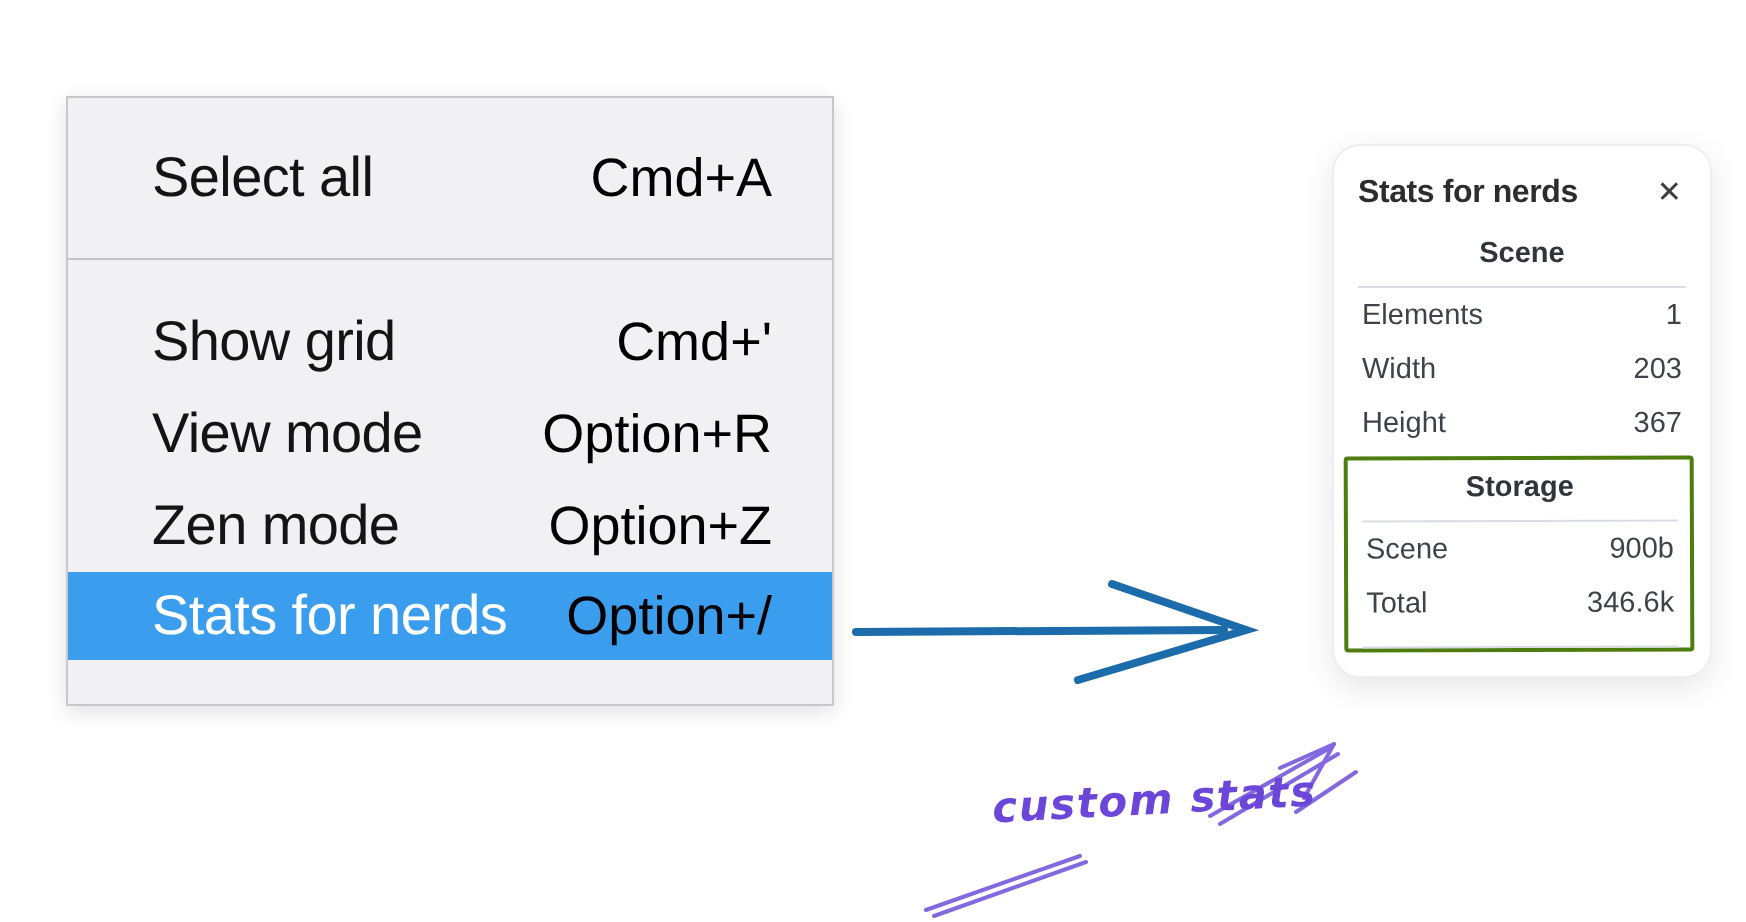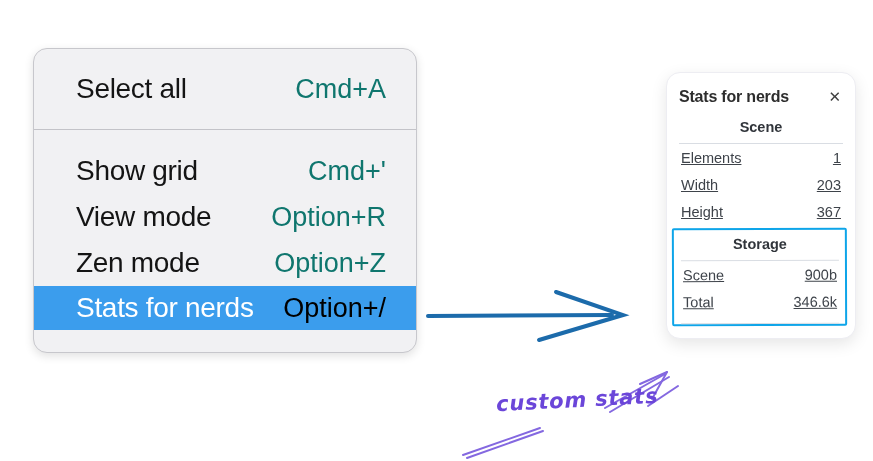--- a/index.html
+++ b/index.html
@@ -11,21 +11,21 @@
     overflow: hidden;
   }
 
   
   .context-menu {
     position: absolute;
     left: 33px; top: 48px;
     width: 384px;
     background: #f1f1f3;
     border: 1px solid #c7c7cc;
-    border-radius: 14px;
+    border-radius: 0;
     box-shadow: 0 3px 10px rgba(0,0,0,0.12);
     overflow: hidden;
   }
   .menu-group-top { padding: 16px 0; }
   .menu-group-bottom { padding: 18px 0 22px; }
   .menu-separator {
     height: 0;
     border-top: 1px solid #c3c3c8;
   }
   .menu-item {
@@ -34,21 +34,21 @@
     align-items: center;
     justify-content: space-between;
     padding: 0 30px 0 42px;
     font-size: 28px;
     letter-spacing: -0.3px;
     color: #141414;
     cursor: default;
   }
   .menu-group-bottom .menu-item { height: 46px; }
   .menu-item .shortcut {
-    color: #0f766e;
+    color: #000000;
     font-size: 27px;
     letter-spacing: 0;
   }
   .menu-item.highlighted {
     height: 44px;
     background: #3b9ded;
     color: #ffffff;
   }
   .menu-item.highlighted .shortcut { color: #000000; }
 
@@ -91,25 +91,24 @@
     font-weight: bold;
     font-size: 14.5px;
     color: #31353b;
     padding: 3px 0 8px;
     border-bottom: 1px solid #d9dde3;
   }
   .stat-row {
     display: flex;
     justify-content: space-between;
     padding: 6px 2px 5px;
-    text-decoration: underline;
   }
   .stat-value { text-align: right; }
   .annotation-box {
-    border: 2px solid #0ea5e9;
+    border: 2px solid #4d7c0f;
     border-radius: 2px;
     margin: 3px -4px 0 -7px;
     padding: 2px 6px 0 7px;
     transform: rotate(-0.2deg);
   }
   .annotation-box .section-header { padding-top: 4px; }
   .annotation-box .version-header { border-bottom: none; padding: 9px 0 0; }
   .version-divider {
     height: 0;
     border-top: 1px solid #d9dde3;

